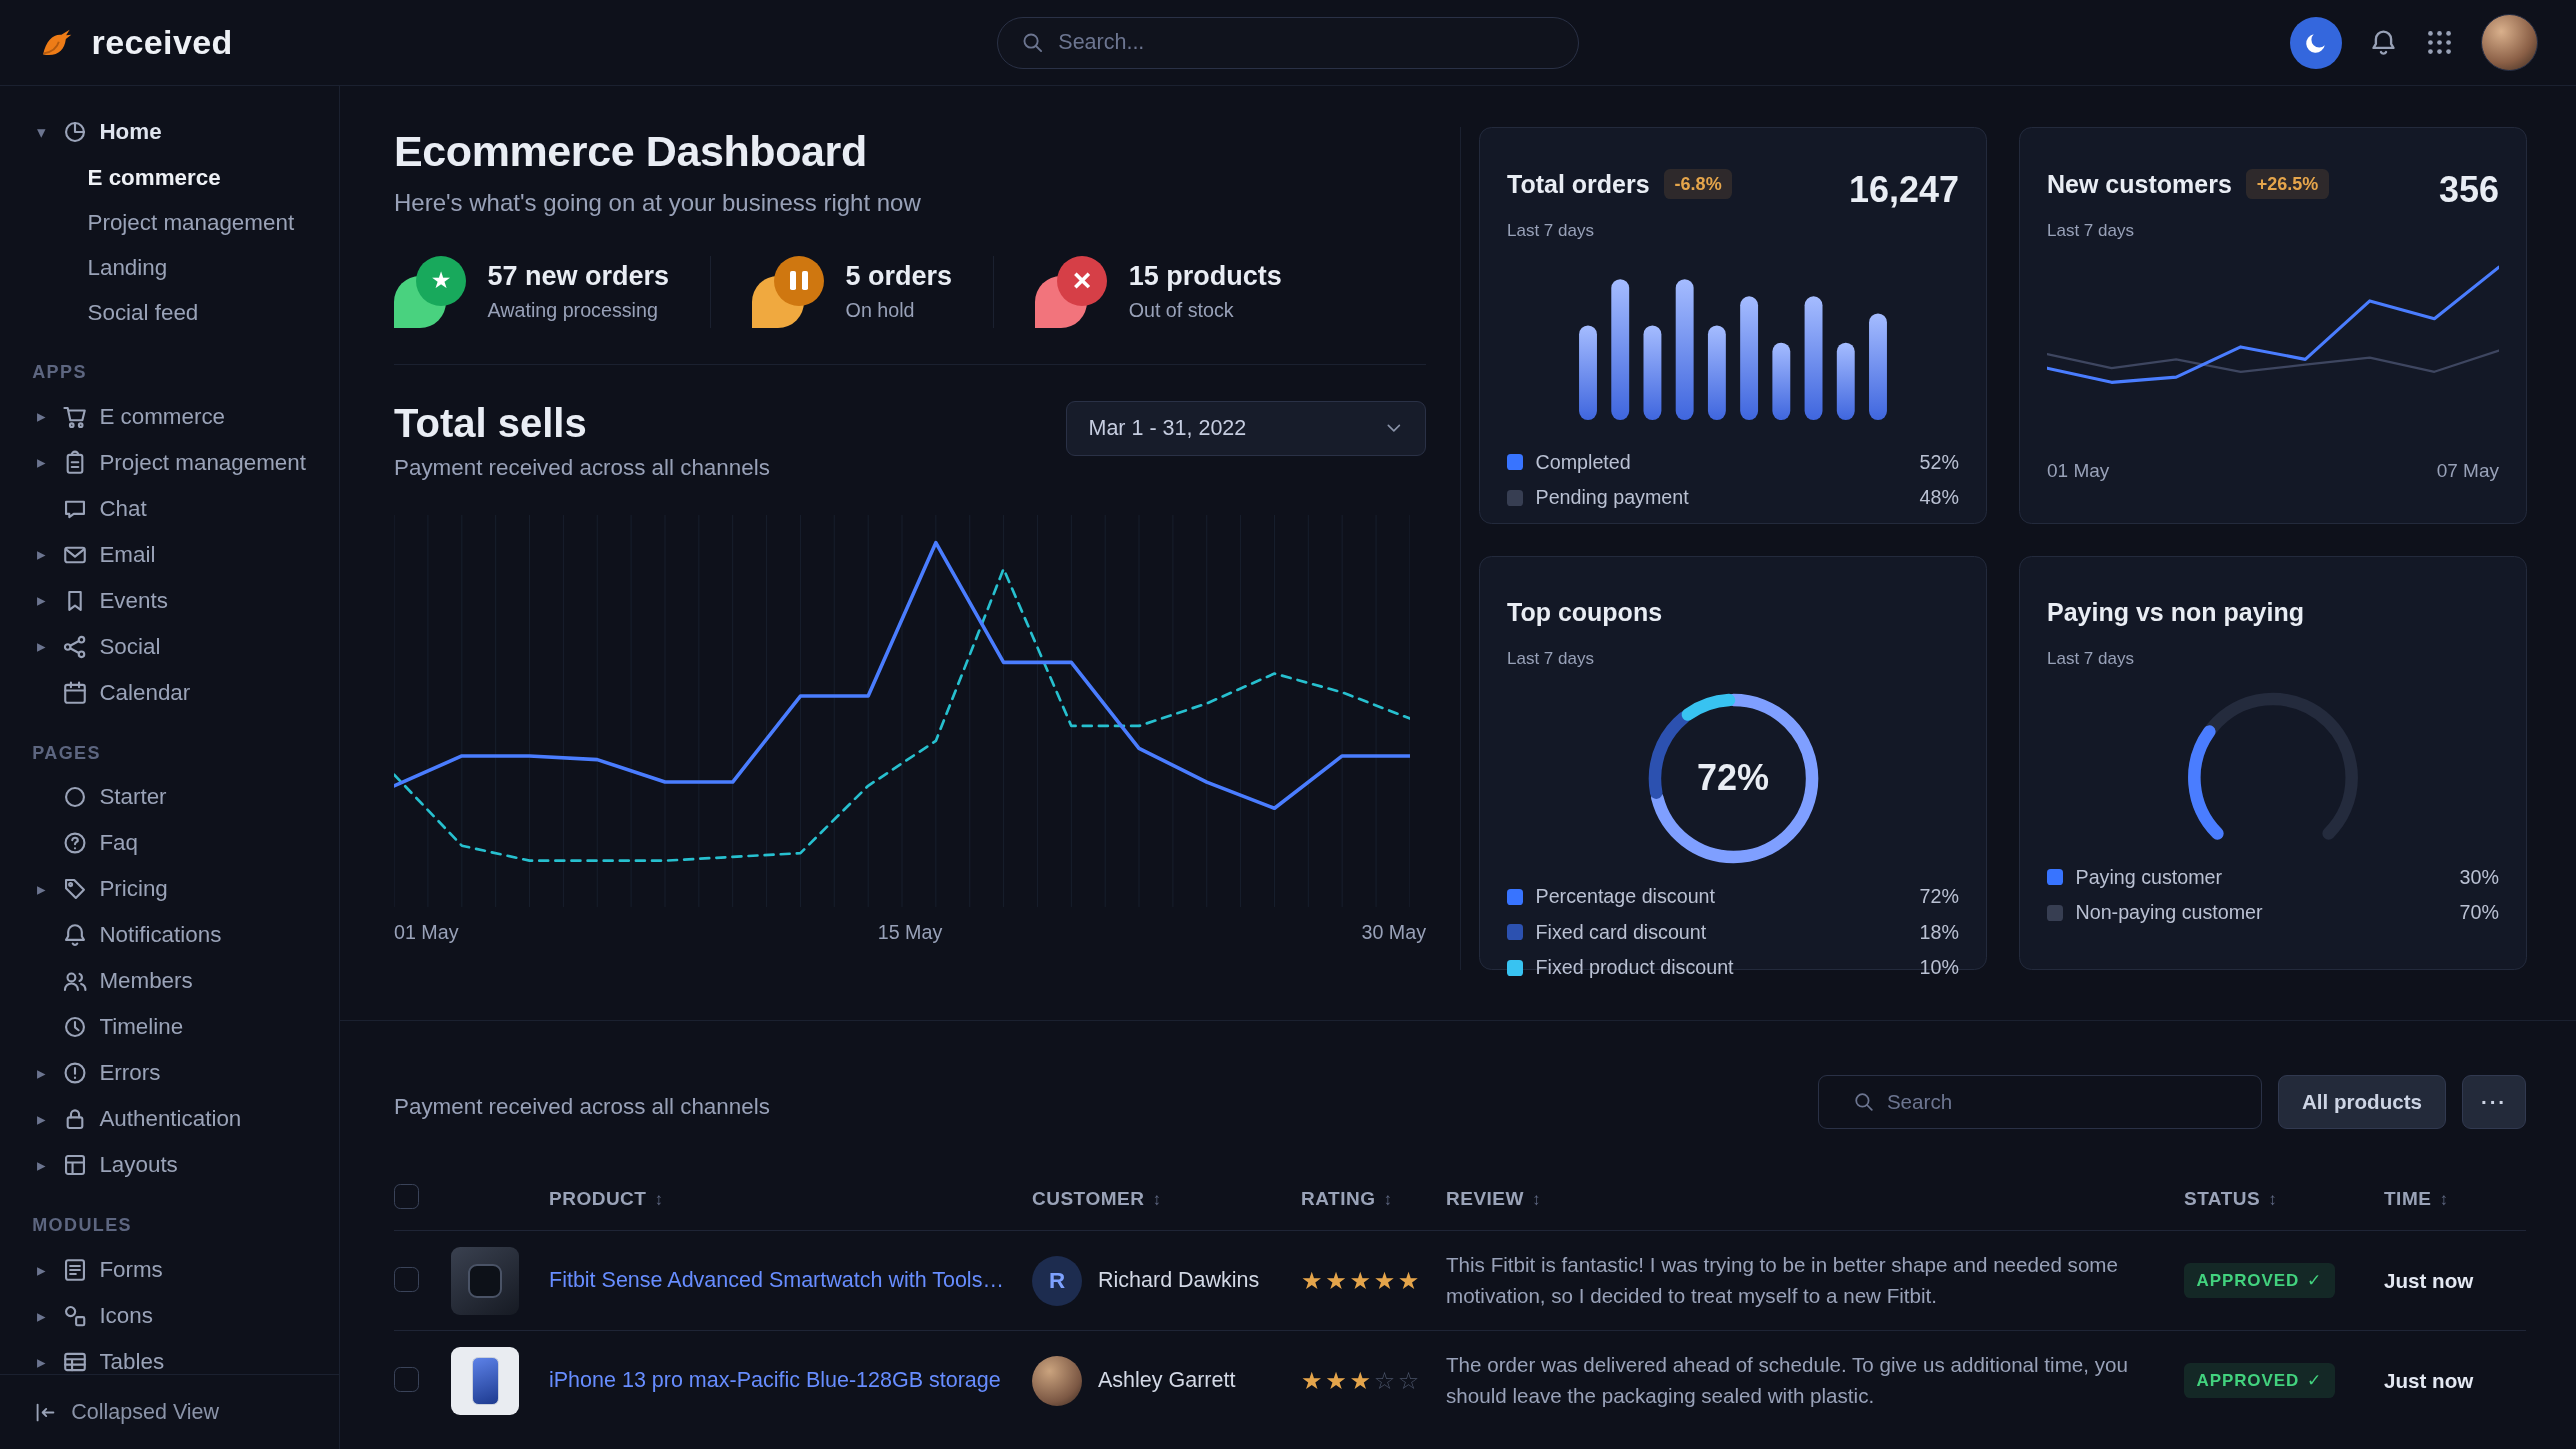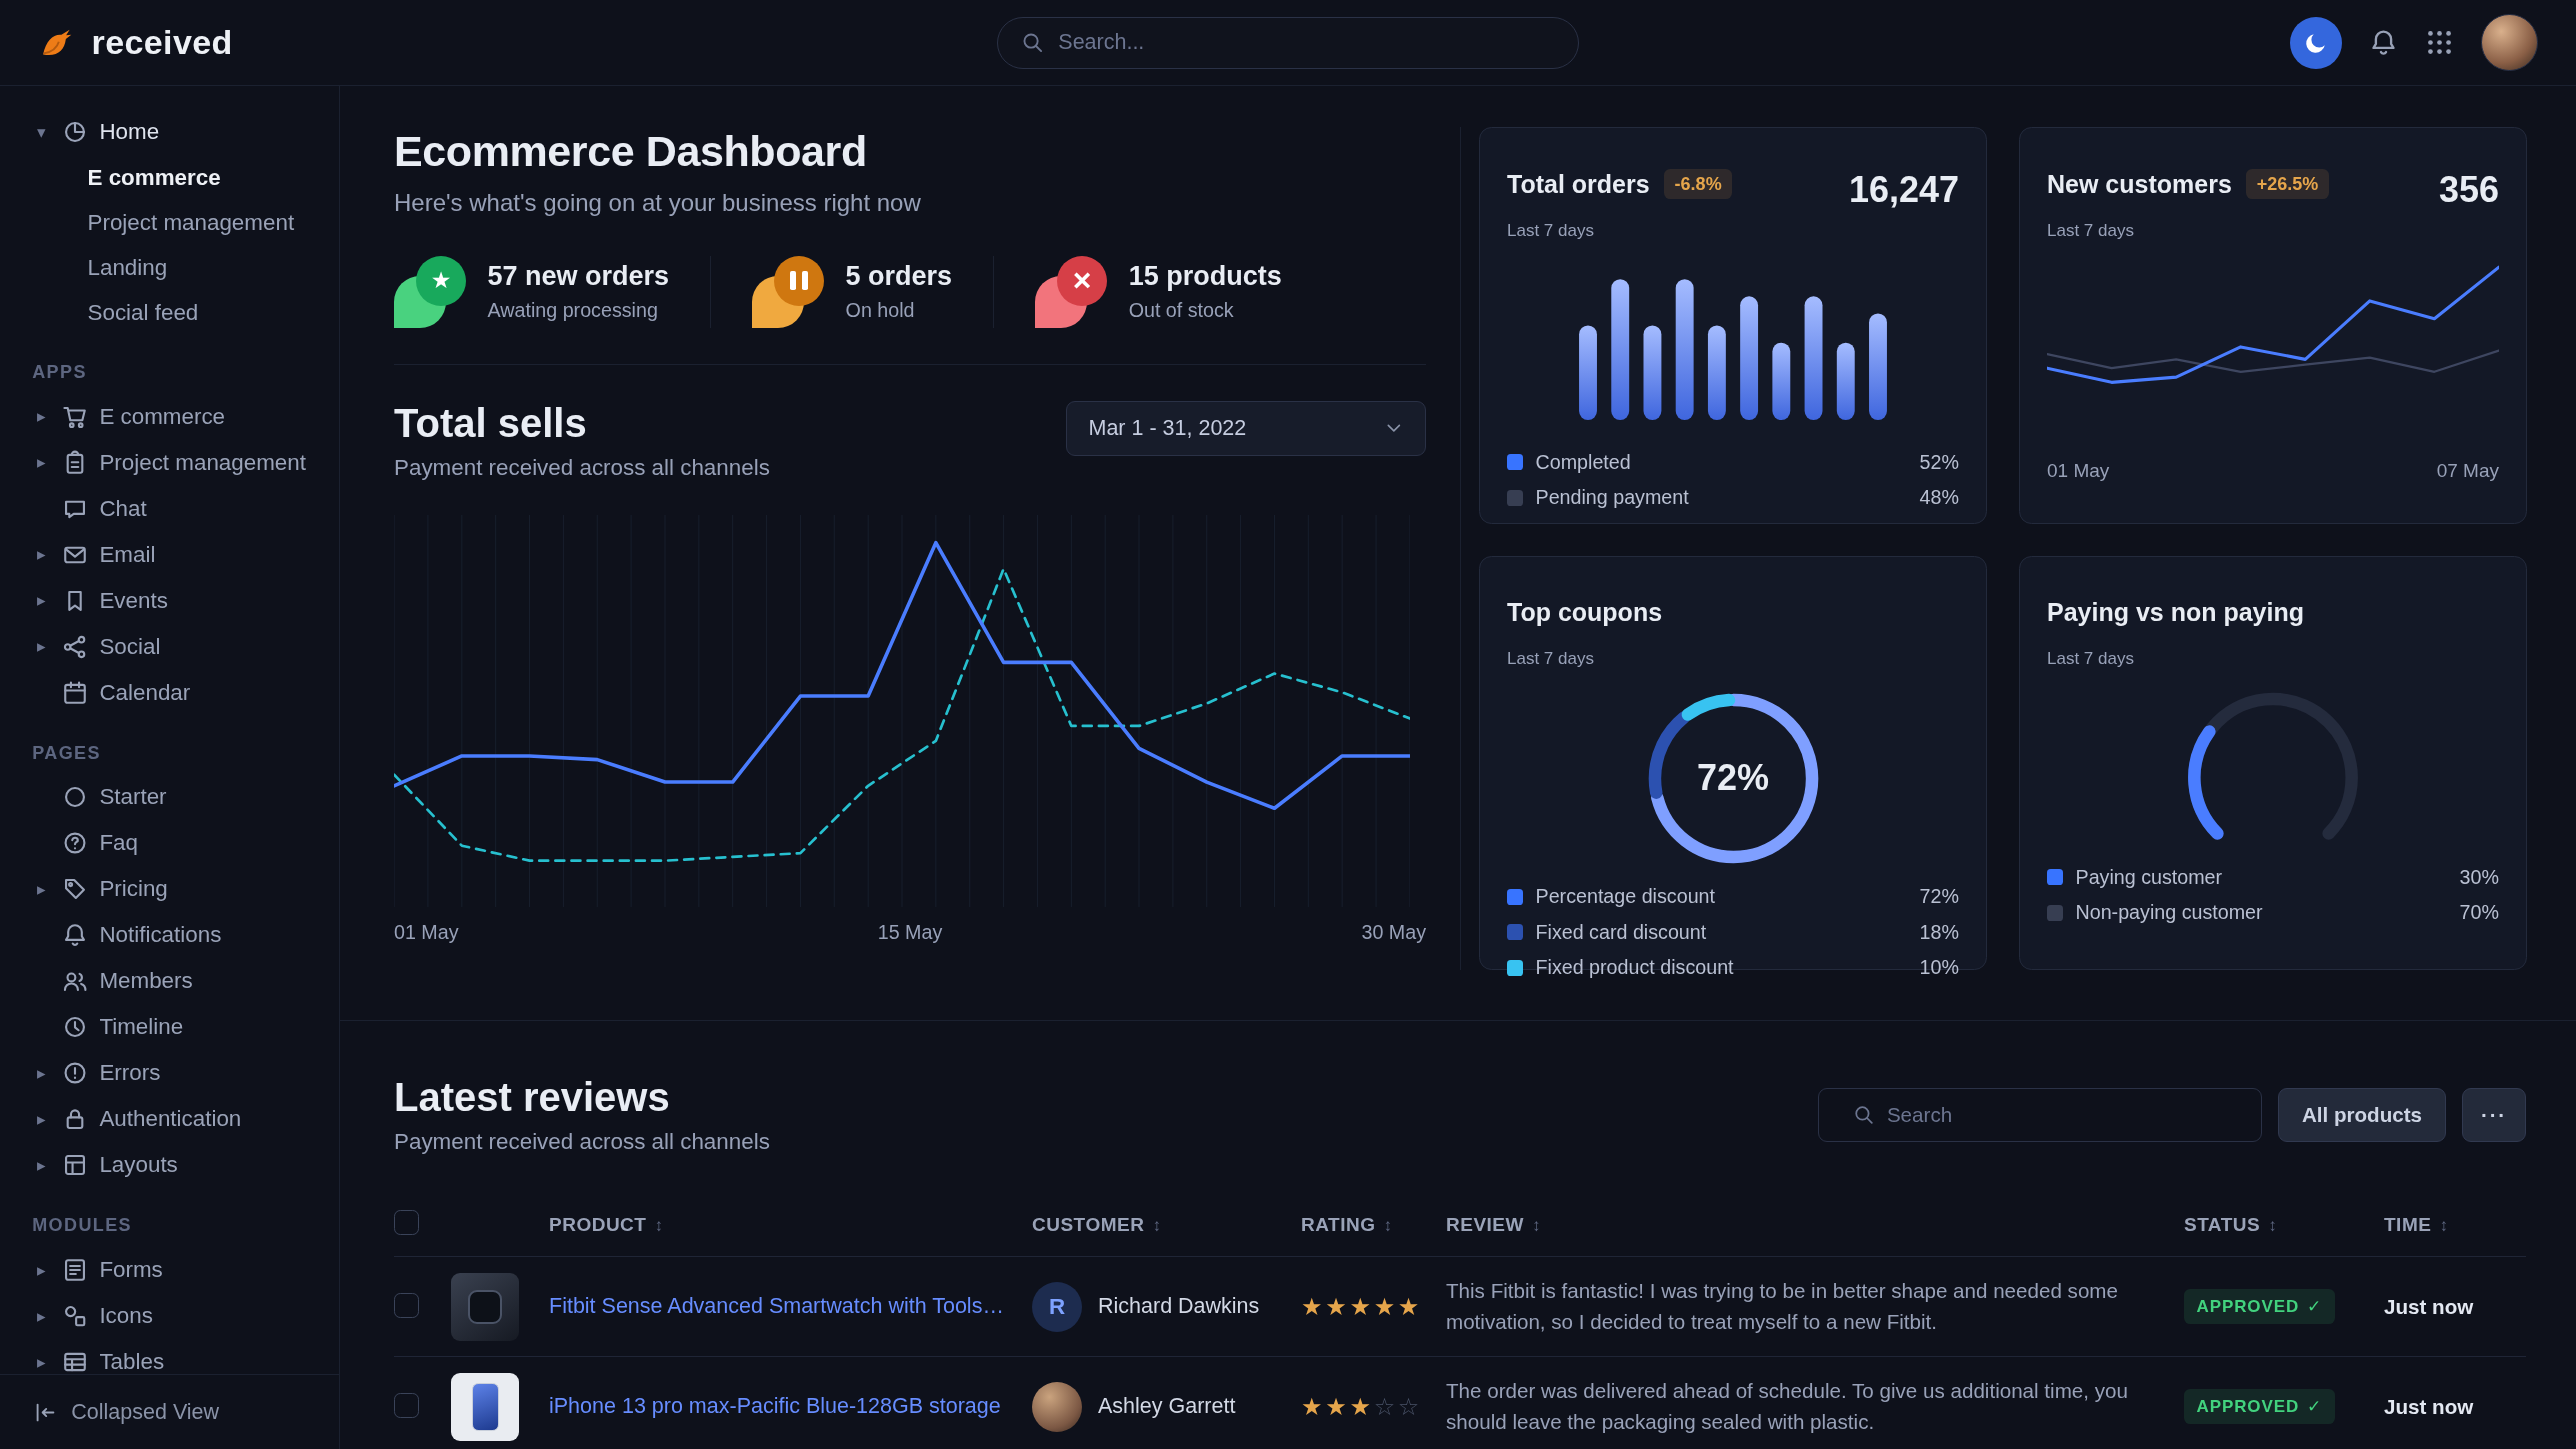--- a/index.html
+++ b/index.html
@@ -26,21 +26,21 @@
   .avatar{width:57px;height:57px;border-radius:50%;background:radial-gradient(circle at 35% 30%,#d9b08c,#8a5f46 60%,#33261d);border:1.8px solid #2a3146;cursor:pointer}
 
   
   .sidebar{position:absolute;top:86px;left:0;bottom:0;width:340px;border-right:0.9px solid #1b2130;background:#0e111b;padding-top:23px;z-index:4}
   .side-scroll{padding:0 21.5px}
   .side-item{display:flex;align-items:center;gap:11.6px;height:46px;padding:0 10.7px;border-radius:9px;font-size:22.4px;color:#9aa3b8;cursor:pointer}
   .caret{width:18px;font-size:17px;color:#6c7590;text-align:center;flex:none}
   .hidden-caret{visibility:hidden}
   .s-icon{width:26px;height:26px;flex:none;color:#9aa3b8}
   .s-label{white-space:nowrap}
-  .s-label.hi{color:#dfe4ee;font-weight:400}
+  .s-label.hi{color:#dfe4ee;font-weight:700}
   .side-child{height:45px;display:flex;align-items:center;padding-left:66px;font-size:22.4px;color:#9aa3b8;cursor:pointer;border-radius:9px}
   .side-child.active{color:#eef1f6;font-weight:600}
   .side-sec{font-size:18px;font-weight:700;letter-spacing:1.4px;color:#5d6680;margin:27px 10.7px 10.7px}
   .side-foot{position:absolute;bottom:0;left:0;right:0;height:75px;border-top:0.9px solid #1b2130;display:flex;align-items:center;gap:14.3px;padding:0 34px;font-size:21.5px;color:#8a93a8;cursor:pointer;background:#0e111b}
   .side-foot .s-icon{width:23px;height:23px}
 
   
   .main{position:absolute;left:340px;top:86px;right:0;bottom:0;overflow:hidden;padding:41px 50px 0 54px}
   .dash{display:grid;grid-template-columns:1fr 1047px;column-gap:18px}
   .dash-left{border-right:0.9px solid #1b2130;padding-right:34px;min-width:0}
@@ -648,21 +648,20 @@
           </div>
       </div>
     </section>
   </div>
 
   <div class="main-divider"></div>
 
   <section class="reviews">
     <div class="rev-head">
       <div>
-        <h2>Latest reviews</h2>
         <p class="sub2">Payment received across all channels</p>
       </div>
       <div class="rev-tools">
         <div class="rev-search">
           <span data-icon="search">
               <svg viewBox="0 0 16 16" fill="none" stroke="currentColor" stroke-width="1.3" stroke-linecap="round" stroke-linejoin="round">
                 <circle cx="7" cy="7" r="4.6"></circle>
                 <path d="M10.6 10.6L14 14"></path>
               </svg>
             </span>

